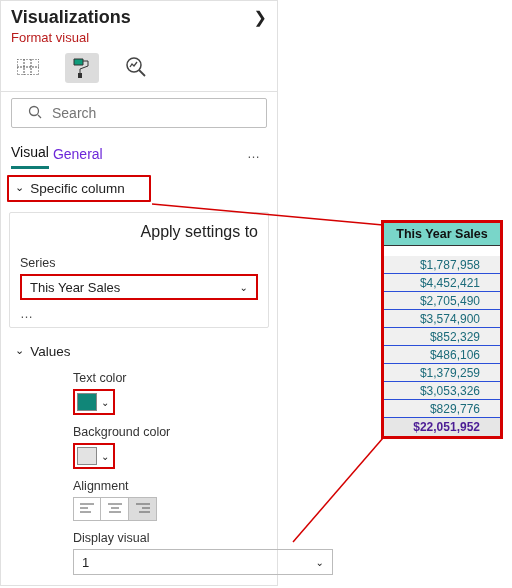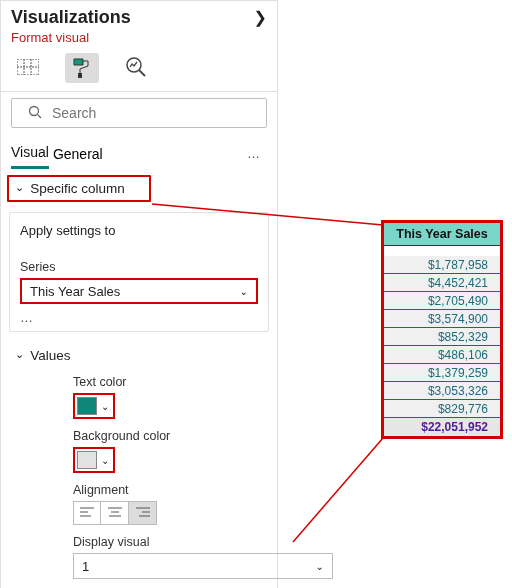--- a/index.html
+++ b/index.html
@@ -75,21 +75,21 @@
   }
   .tabs {
     display: flex;
     align-items: center;
     gap: 4px;
     padding: 0 10px;
   }
   .tab {
     padding: 6px 0;
     cursor: pointer;
-    color: #000000;
+    color: #6d28d9;
     font-size: 14px;
   }
   .tab.active {
     color: #111;
     border-bottom: 3px solid #0f7c75;
   }
   .ellipsis { margin-left: auto; padding-right: 6px; color: #555; cursor: pointer; letter-spacing: 1px; }
   .sec-header {
     display: flex;
     align-items: center;
@@ -192,21 +192,21 @@
     font-size: 12.5px;
     padding: 4px 2px;
     border-bottom: 1px solid #333;
     color: #111;
   }
   .trow {
     text-align: right;
     font-size: 12px;
     color: #1b6b7a;
     border-bottom: 1px solid #2a4ed8;
-    padding: 1px 12px 1px 2px;
+    padding: 1px 20px 1px 2px;
     background: #f0f0f0;
     height: 18px;
     line-height: 16px;
   }
   .trow.total {
     color: #4c1d95;
     font-weight: 700;
     background: #e6e6e6;
     border-bottom: none;
   }
@@ -281,21 +281,21 @@
     <div class="tab">General</div>
     <div class="ellipsis">…</div>
   </div>
 
   <div class="sec-header red-box">
     <span class="sec-caret">⌄</span>
     <span>Specific column</span>
   </div>
 
   <div class="card">
-    <div style="font-size:13px;margin-bottom:22px;">Apply settings to</div>
+    <div style="font-size:16px;margin-bottom:15px;text-align:right;">Apply settings to</div>
     <div class="label">Series</div>
     <div class="series-dd">
       <span>This Year Sales</span>
       <span class="caret">⌄</span>
     </div>
     <div class="mini-ellipsis">…</div>
   </div>
 
   <div class="sec-header" style="padding-left:14px;">
     <span class="sec-caret">⌄</span>

